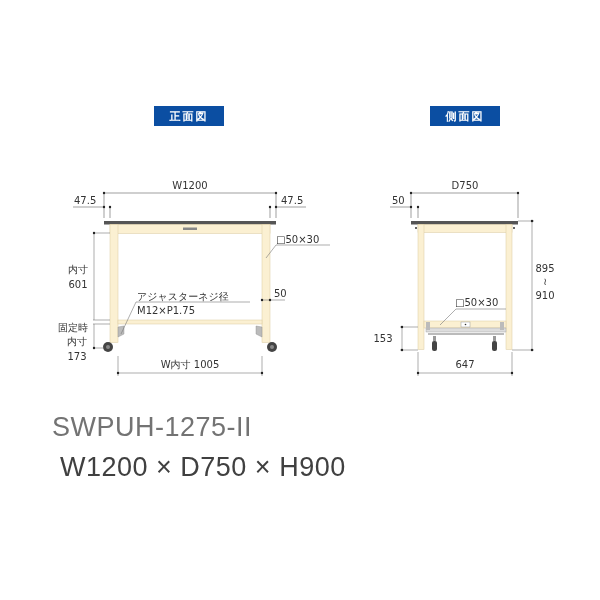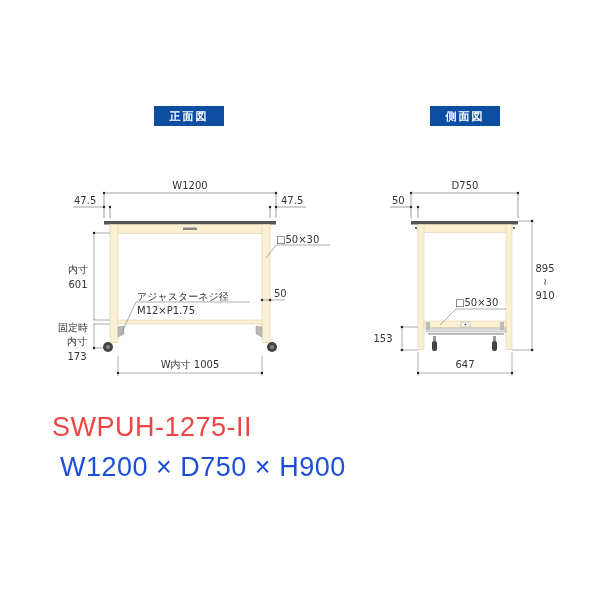--- a/index.html
+++ b/index.html
@@ -2,23 +2,23 @@
 <html><head>
 <meta charset="utf-8">
 <style>
   html, body { margin:0; padding:0; background:#ffffff; }
   body { width:600px; height:600px; position:relative; overflow:hidden;
          font-family:"DejaVu Sans", "Liberation Sans", sans-serif; color:#333; }
   svg { position:absolute; left:0; top:0; }
   .lbl { font-family:"DejaVu Sans", sans-serif; font-size:10px; fill:#333; }
   .view-title { font-family:"DejaVu Sans", sans-serif; font-size:11px; fill:#fff; font-weight:bold; letter-spacing:2px; }
   .model { position:absolute; left:52px; top:412px; font-family:"Liberation Sans", sans-serif;
-           font-size:27px; color:#ef4444; letter-spacing:0.5px; }
+           font-size:27px; color:#737373; letter-spacing:0.5px; }
   .dims { position:absolute; left:60px; top:452px; font-family:"Liberation Sans", sans-serif;
-          font-size:27px; color:#1d4ed8; letter-spacing:0.5px; }
+          font-size:27px; color:#404040; letter-spacing:0.5px; }
 </style>
 </head>
 <body>
 
 <svg width="600" height="600" viewBox="0 0 600 600">
 
   <g>
     <rect x="154" y="106" width="70" height="20" fill="#0b4ea2"></rect>
     <text x="189" y="120" text-anchor="middle" class="view-title">正面図</text>
 

